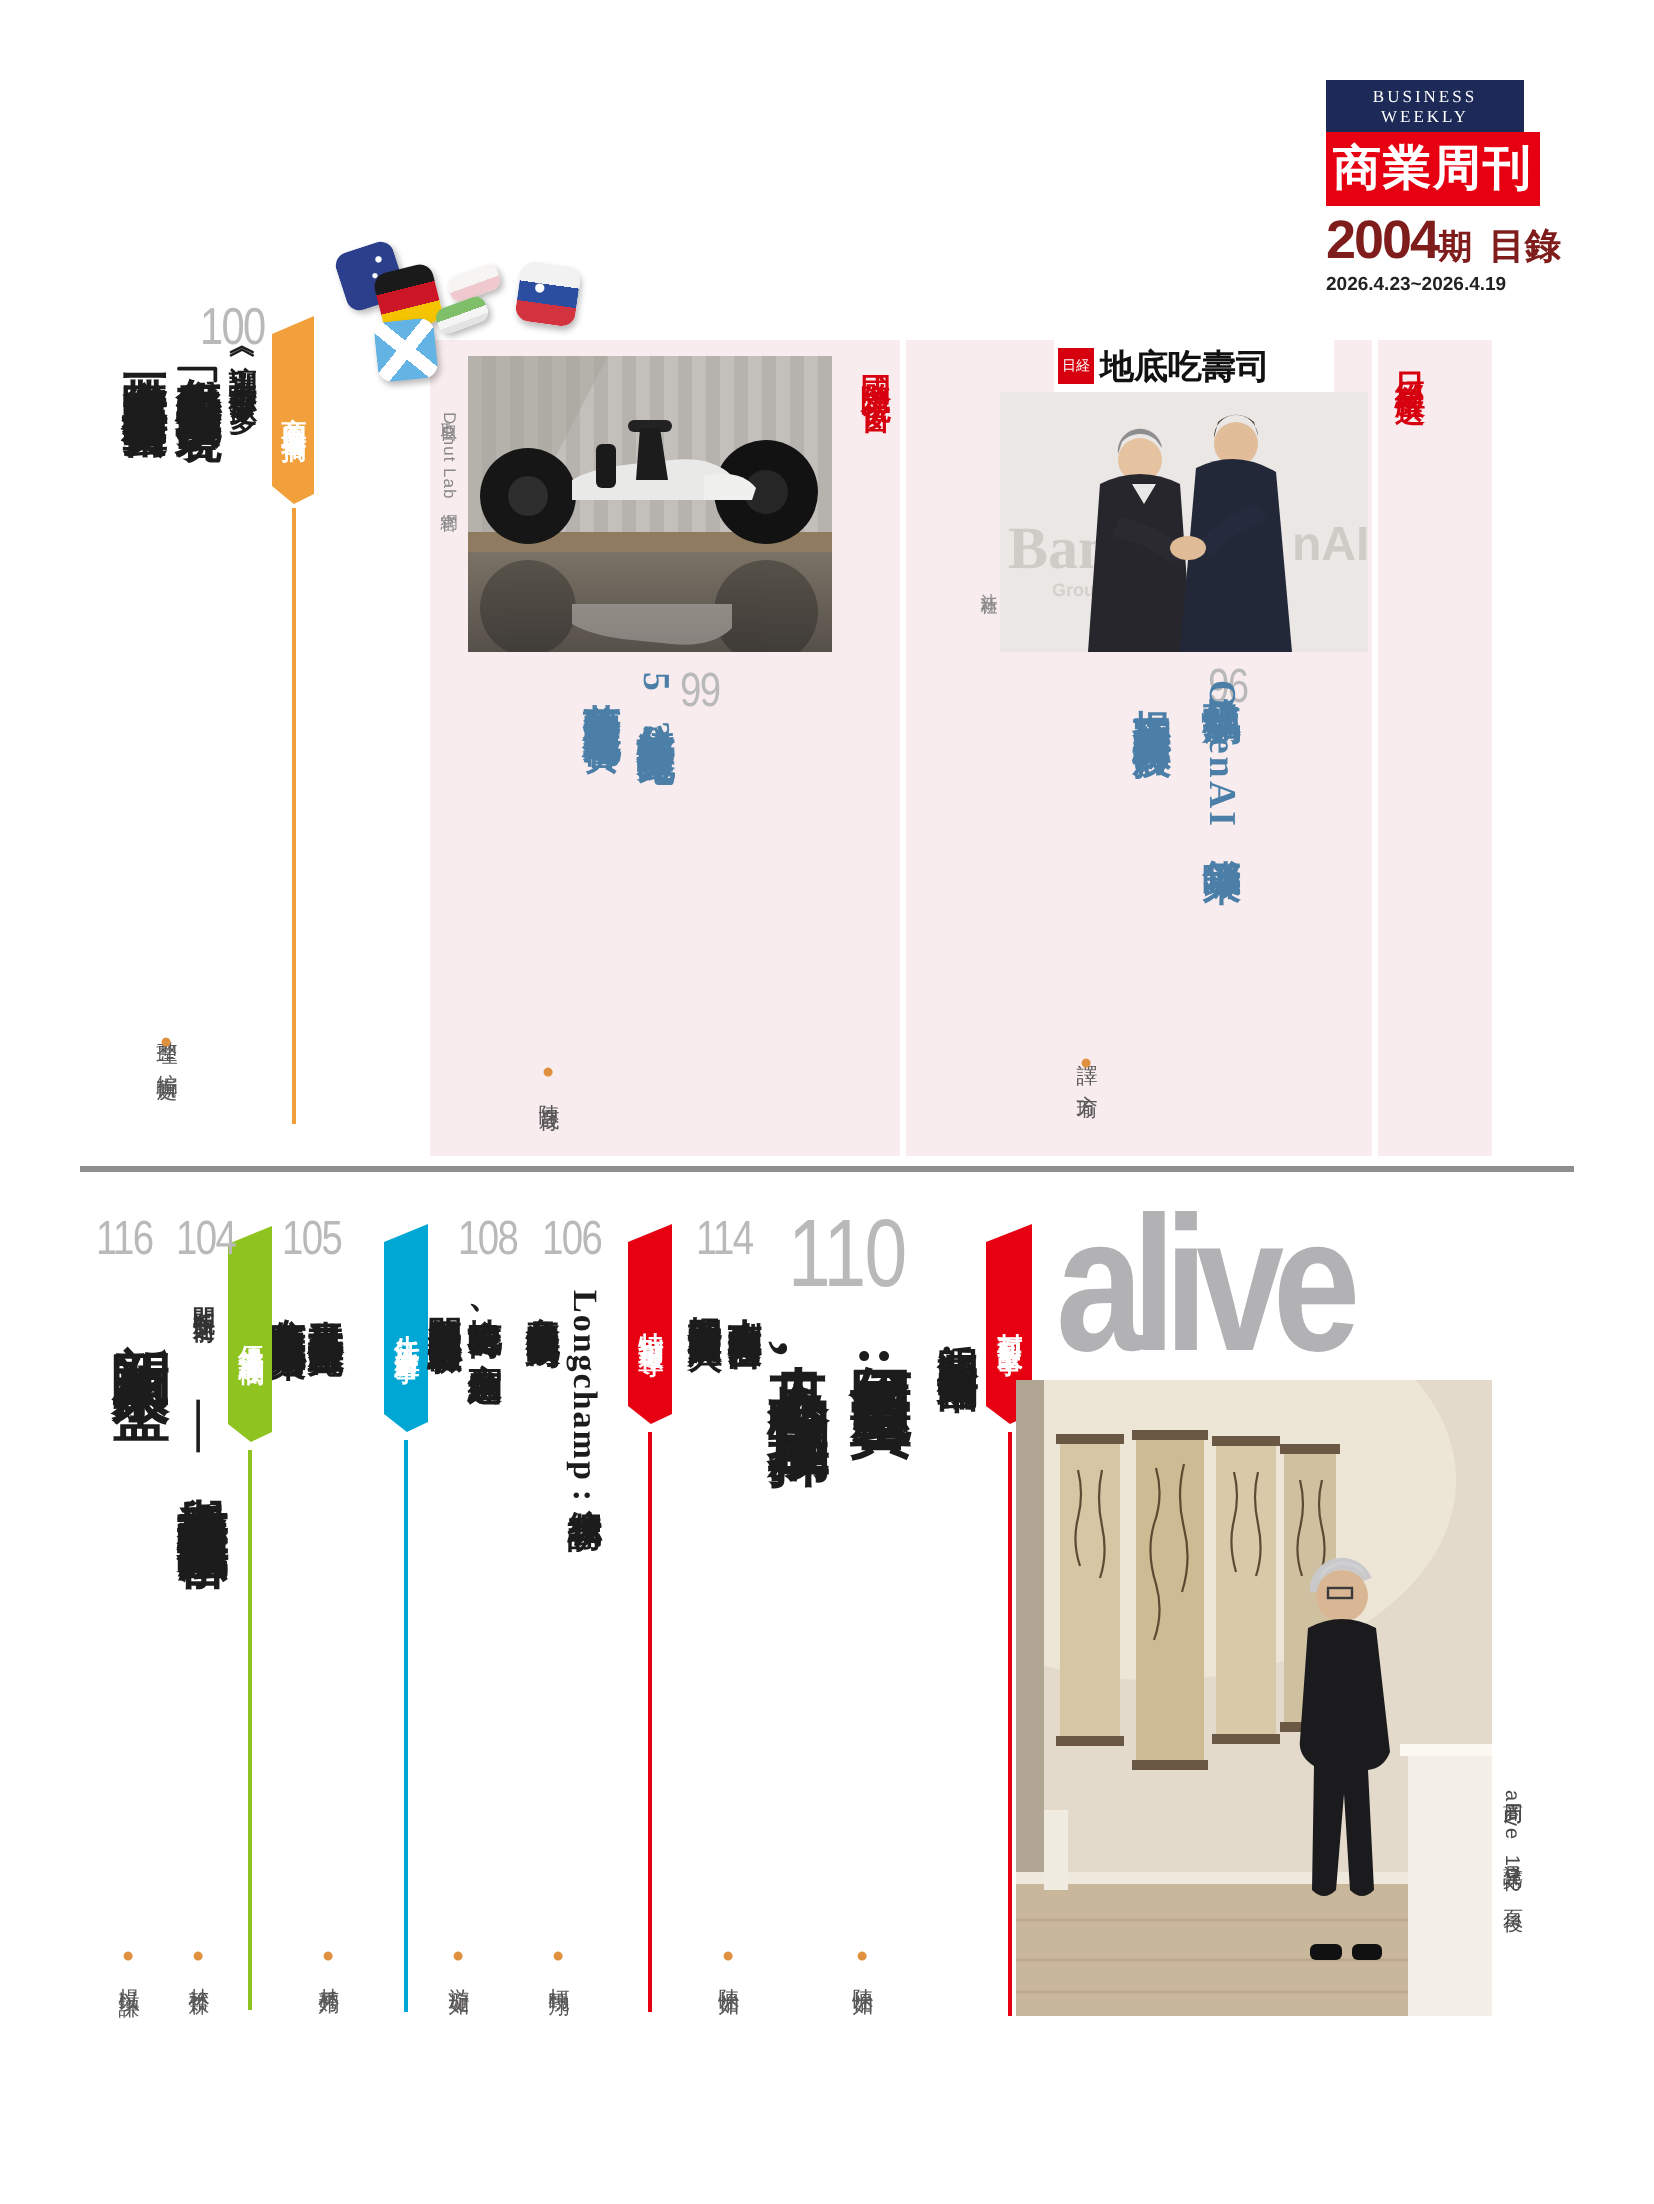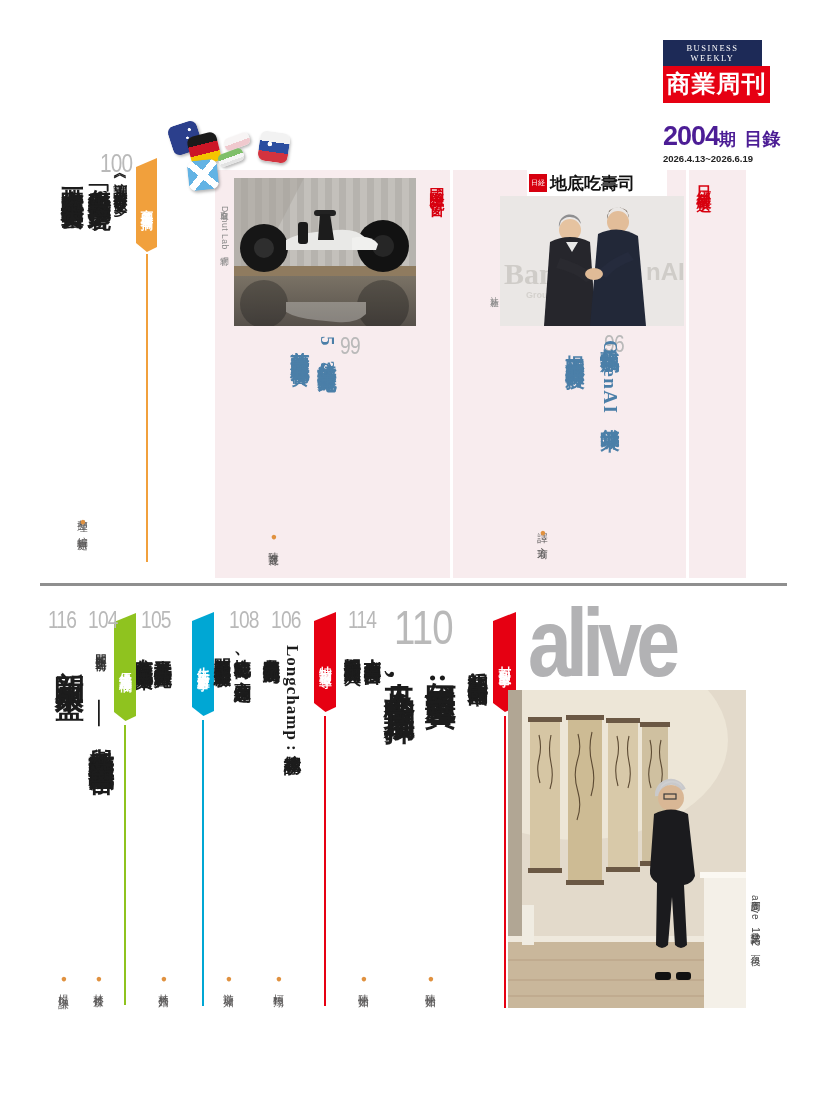--- a/index.html
+++ b/index.html
@@ -32,25 +32,25 @@
 </head>
 <body>
 
 <div class="page">
 
   <div class="abs" style="left:663px;top:40px;width:130px;">
     <div style="width:99px;background:#1d2a57;color:#fff;text-align:center;font-size:8.5px;
                 letter-spacing:1.5px;padding:3px 0;font-family:'Liberation Serif',serif;">BUSINESS WEEKLY</div>
     <div style="width:107px;background:#e60012;color:#fff;text-align:center;font-size:24px;
                 font-weight:800;letter-spacing:1px;padding:2px 0 3px 0;">商業周刊</div>
-    <div style="margin-top:18px;color:#4c1d95;">
+    <div style="margin-top:2px;color:#7f1d1d;">
       <span style="font-size:27px;font-weight:800;letter-spacing:-1px;">2004</span><span style="font-size:17px;font-weight:800;">期</span>
       <span style="font-size:18px;font-weight:800;margin-left:4px;">目錄</span>
     </div>
-    <div style="font-size:9.5px;font-weight:700;color:#222;margin-top:1px;">2026.4.13~2026.6.19</div>
+    <div style="font-size:9.5px;font-weight:700;color:#222;margin-top:1px;">2026.4.23~2026.4.19</div>
   </div>
 
   <div class="pinkpanel" style="left:215px;top:170px;width:531px;height:408px;"></div>
   <div class="sep" style="left:450px;top:170px;height:408px;"></div>
   <div class="sep" style="left:686px;top:170px;height:408px;"></div>
 
   <div class="tile" style="left:170px;top:123px;width:30px;height:30px;transform:rotate(-18deg);
        background:
         radial-gradient(circle at 72% 28%,#fff 1.3px,transparent 1.9px),
         radial-gradient(circle at 58% 52%,#fff 1px,transparent 1.6px),

